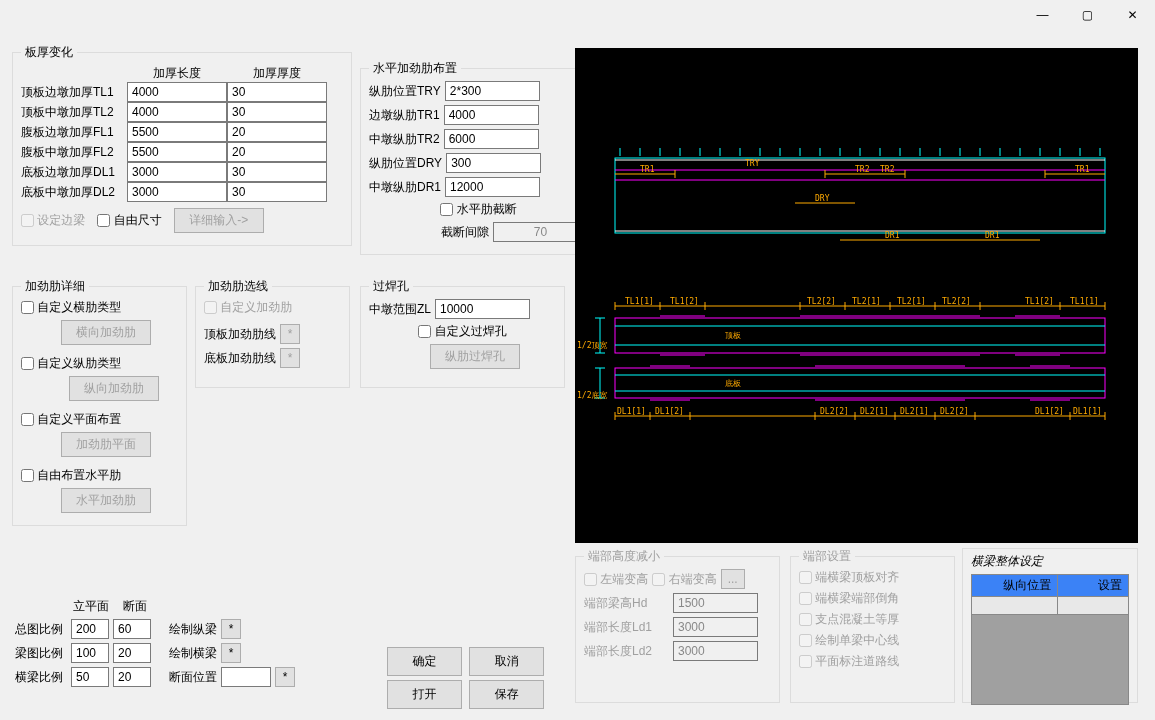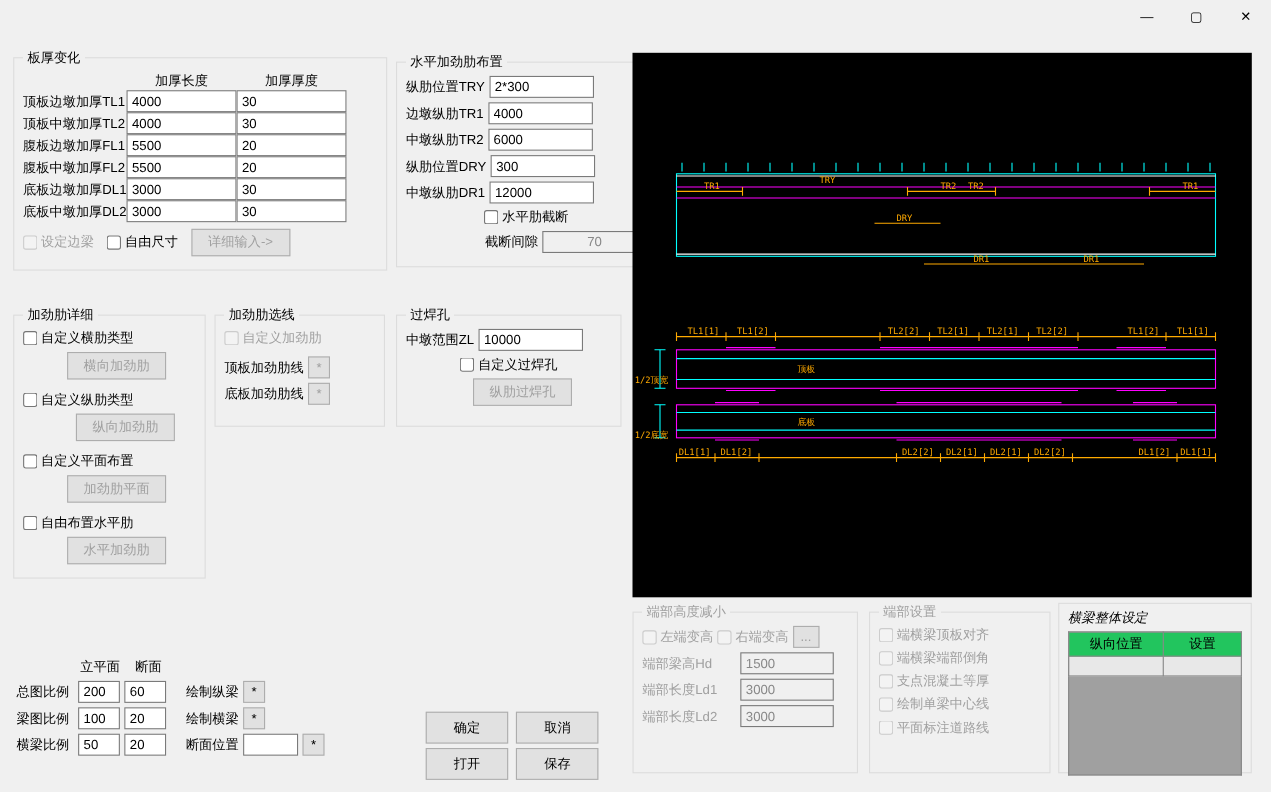--- a/index.html
+++ b/index.html
@@ -20,37 +20,37 @@
 .small-btn { width: 20px; padding: 2px 0; }
 
 .row { display: flex; align-items: center; margin-bottom: 4px; gap: 4px; }
 .lbl { white-space: nowrap; }
 
 
 .thick-table { border-collapse: collapse; }
 .thick-table th, .thick-table td { padding: 0; }
 .thick-table th { font-weight: normal; text-align: center; }
 .thick-table td input { width: 100px; }
-.thick-table td.lcol { padding-right: 0; white-space: nowrap; margin-top: 23px; }
+.thick-table td.lcol { padding-right: 12px; white-space: nowrap; margin-top: 23px; }
 
 
 .cad { background: #000; position: absolute; left: 575px; top: 48px; width: 563px; height: 495px; overflow: hidden; }
 .cad svg { width: 100%; height: 100%; }
 .cad text { font-family: monospace; font-size: 8px; fill: #ffaa00; }
 .cad .cy { stroke: #00ffff; fill: none; }
 .cad .mg { stroke: #ff00ff; fill: none; }
 .cad .or { stroke: #ffaa00; fill: none; }
 .cad .wt { stroke: #ffffff; fill: none; }
 
 
 .end-h { left: 575px; top: 548px; width: 205px; height: 155px; }
 .end-s { left: 790px; top: 548px; width: 165px; height: 155px; }
 .beam-s { position: absolute; left: 962px; top: 548px; width: 176px; height: 155px; border: 1px solid #dcdcdc; padding: 4px 8px; }
 .beam-table { width: 100%; border-collapse: collapse; background: #a0a0a0; }
-.beam-table th { background: #22c55e; border: 1px solid #888; font-weight: normal; text-align: center; padding: 2px 6px; }
+.beam-table th { background: #3b82f6; border: 1px solid #888; font-weight: normal; text-align: right; padding: 2px 6px; }
 .beam-table td { background: #e8e8e8; border: 1px solid #888; height: 18px; }
 
 .disabled-text { color: #a0a0a0; }
 
 
 .ratios { position: absolute; left: 15px; top: 598px; }
 .ratios .row { margin-bottom: 4px; }
 .ratios input { width: 38px; }
 
 .main-btns { position: absolute; left: 385px; top: 645px; }
@@ -106,21 +106,21 @@
         </tr>
   </tbody>
     </table>
   <div class="row" style="margin-top:6px; gap:12px; justify-content:flex-start;">
     <label class="disabled-text"><input type="checkbox" disabled="" style=""> <span>设定边梁</span></label>
     <label><input type="checkbox" style=""> <span>自由尺寸</span></label>
     <button disabled="" style="width:90px;">详细输入-&gt;</button>
   </div>
 </fieldset>
 
-<fieldset style="left:360px; top:48px; width:237px;">
+<fieldset style="left:360px; top:60px; width:237px;">
   <legend>水平加劲肋布置</legend>
   <div class="row">
       <span class="lbl">纵肋位置TRY</span>
       <input type="text" style="width: 95px;" value="2*300">
     </div>
   <div class="row">
       <span class="lbl">边墩纵肋TR1</span>
       <input type="text" style="width: 95px;" value="4000">
     </div>
   <div class="row">

